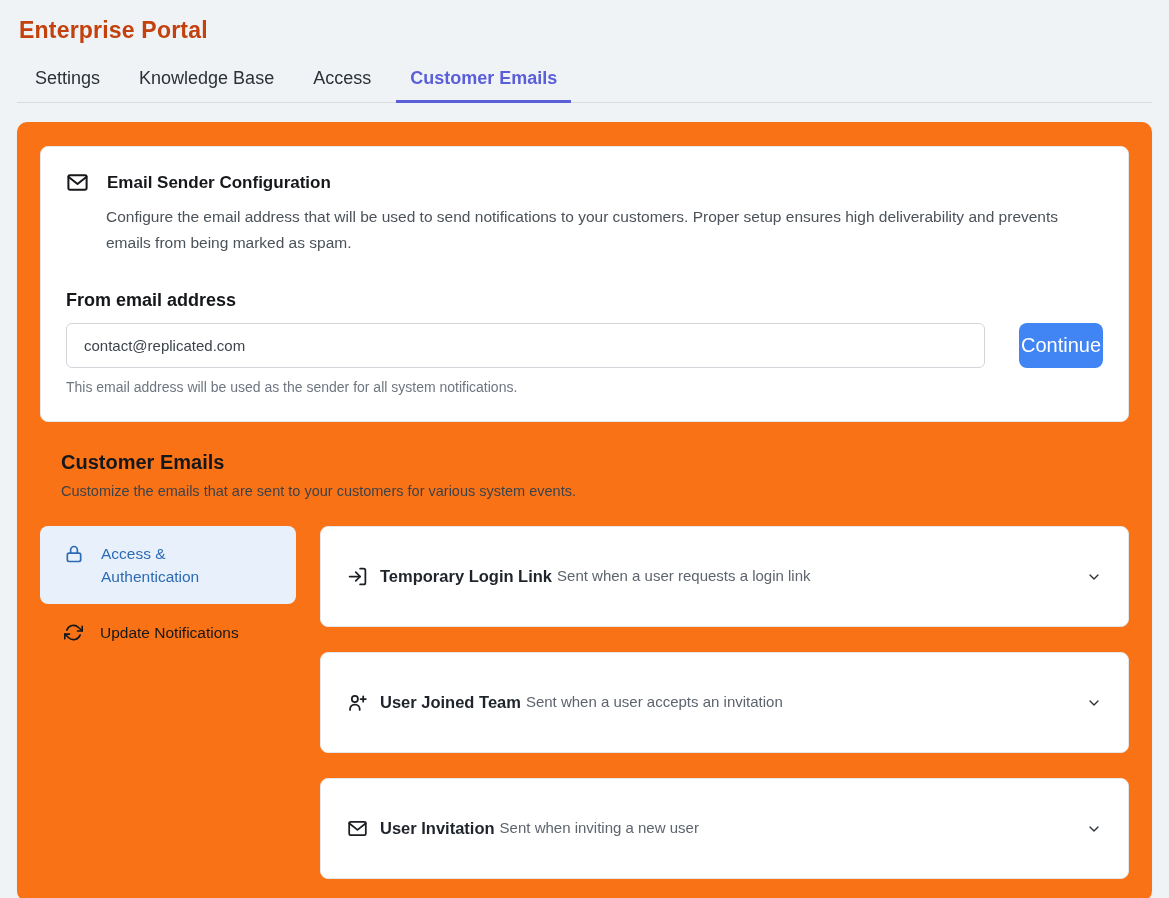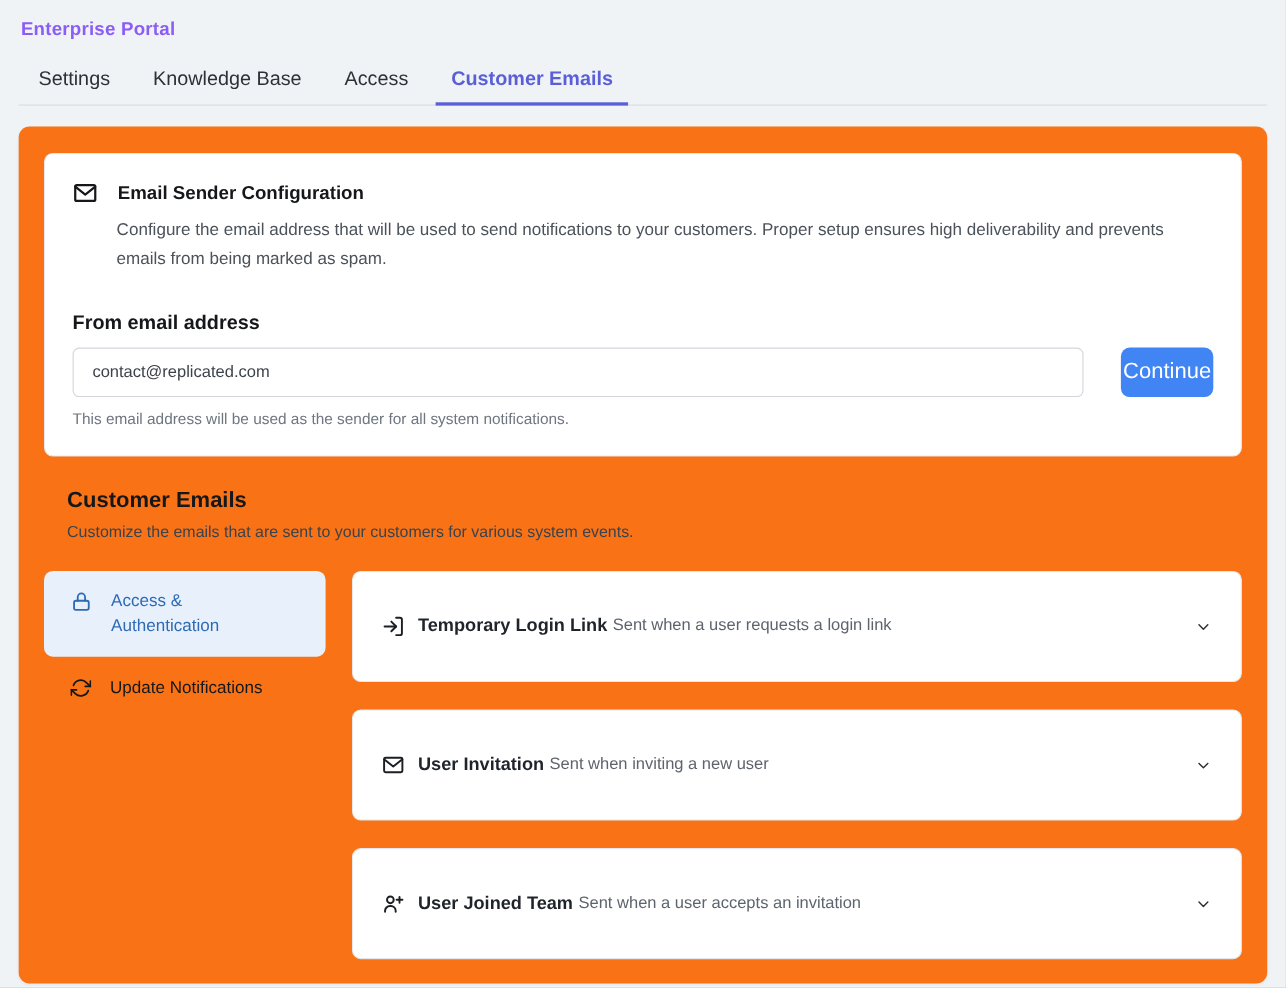--- a/index.html
+++ b/index.html
@@ -7,24 +7,24 @@
   body {
     height: 898px;
     background: var(--page_bg, #f0f3f6);
     font-family: "Liberation Sans", sans-serif;
     color: #17191c;
     overflow: hidden;
   }
   
   .page-header { padding: 17px 19px 0 19px; }
   .page-title {
-    font-size: 17px;
+    font-size: 23px;
     font-weight: 800;
     letter-spacing: 0.2px;
-    color: #8b5cf6;
+    color: #c2410c;
   }
   
   .tabs {
     display: flex;
     align-items: flex-end;
     margin: 14px 17px 0 17px;
     padding-left: 4px;
     gap: 11px;
     border-bottom: 1px solid #d8dbdf;
   }
@@ -267,50 +267,50 @@
         <span class="chevron">
           <svg width="16" height="16" viewBox="0 0 24 24" fill="none" stroke="currentColor" stroke-width="2" stroke-linecap="round" stroke-linejoin="round">
               <polyline points="6 9 12 15 18 9"></polyline>
             </svg>
         </span>
       </div>
 
       <div class="email-card">
         <span class="icn">
           <svg width="21" height="21" viewBox="0 0 24 24" fill="none" stroke="currentColor" stroke-width="2" stroke-linecap="round" stroke-linejoin="round">
+              <circle cx="9" cy="8" r="3.5"></circle>
+              <path d="M3.5 20.5v-1a5 5 0 0 1 5-5h1a5 5 0 0 1 5 5v1"></path>
+              <line x1="18.5" y1="5" x2="18.5" y2="11"></line>
+              <line x1="15.5" y1="8" x2="21.5" y2="8"></line>
+            </svg>
+        </span>
+        <div class="email-texts">
+          <span class="email-title">User Joined Team</span>
+          <span class="email-sub">Sent when a user accepts an invitation</span>
+        </div>
+        <span class="chevron">
+          <svg width="16" height="16" viewBox="0 0 24 24" fill="none" stroke="currentColor" stroke-width="2" stroke-linecap="round" stroke-linejoin="round">
+              <polyline points="6 9 12 15 18 9"></polyline>
+            </svg>
+        </span>
+      </div>
+
+      <div class="email-card">
+        <span class="icn">
+          <svg width="21" height="21" viewBox="0 0 24 24" fill="none" stroke="currentColor" stroke-width="2" stroke-linecap="round" stroke-linejoin="round">
               <rect x="2.5" y="4.5" width="19" height="15" rx="1.5"></rect>
               <path d="m2.5 6 9.5 7.5L21.5 6"></path>
             </svg>
         </span>
         <div class="email-texts">
           <span class="email-title">User Invitation</span>
           <span class="email-sub">Sent when inviting a new user</span>
         </div>
         <span class="chevron">
           <svg width="16" height="16" viewBox="0 0 24 24" fill="none" stroke="currentColor" stroke-width="2" stroke-linecap="round" stroke-linejoin="round">
               <polyline points="6 9 12 15 18 9"></polyline>
             </svg>
         </span>
       </div>
 
-      <div class="email-card">
-        <span class="icn">
-          <svg width="21" height="21" viewBox="0 0 24 24" fill="none" stroke="currentColor" stroke-width="2" stroke-linecap="round" stroke-linejoin="round">
-              <circle cx="9" cy="8" r="3.5"></circle>
-              <path d="M3.5 20.5v-1a5 5 0 0 1 5-5h1a5 5 0 0 1 5 5v1"></path>
-              <line x1="18.5" y1="5" x2="18.5" y2="11"></line>
-              <line x1="15.5" y1="8" x2="21.5" y2="8"></line>
-            </svg>
-        </span>
-        <div class="email-texts">
-          <span class="email-title">User Joined Team</span>
-          <span class="email-sub">Sent when a user accepts an invitation</span>
-        </div>
-        <span class="chevron">
-          <svg width="16" height="16" viewBox="0 0 24 24" fill="none" stroke="currentColor" stroke-width="2" stroke-linecap="round" stroke-linejoin="round">
-              <polyline points="6 9 12 15 18 9"></polyline>
-            </svg>
-        </span>
-      </div>
-
     </div>
   </div>
 </main>
 
 </body></html>

